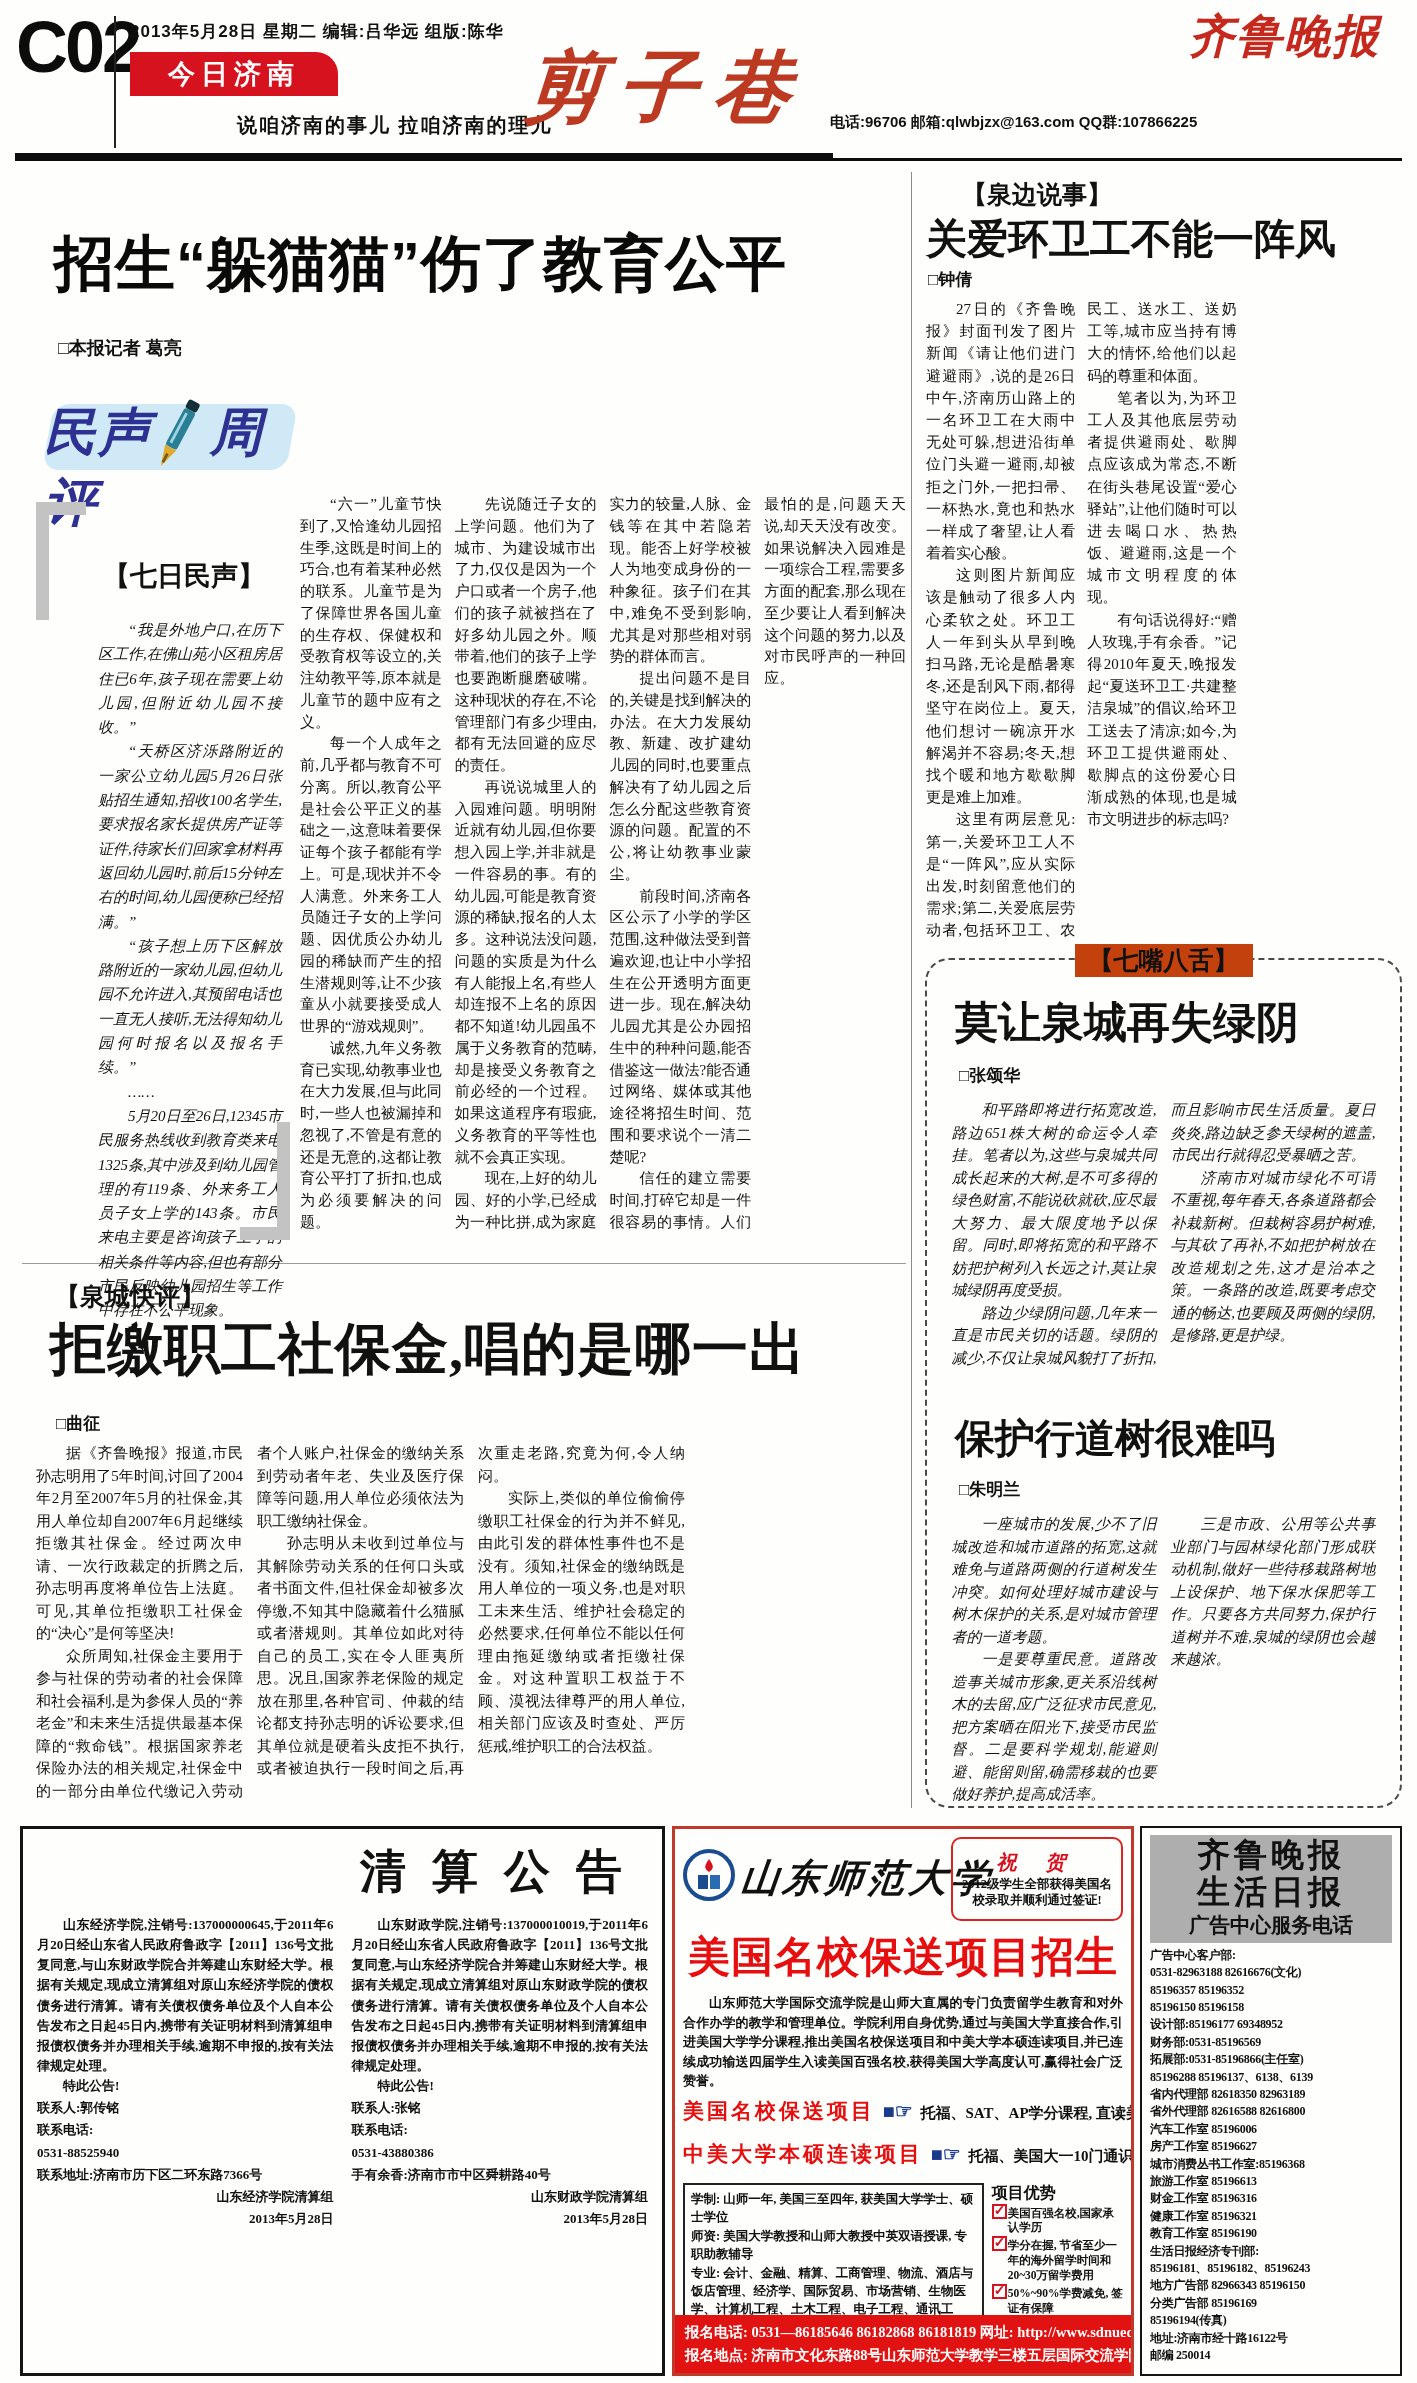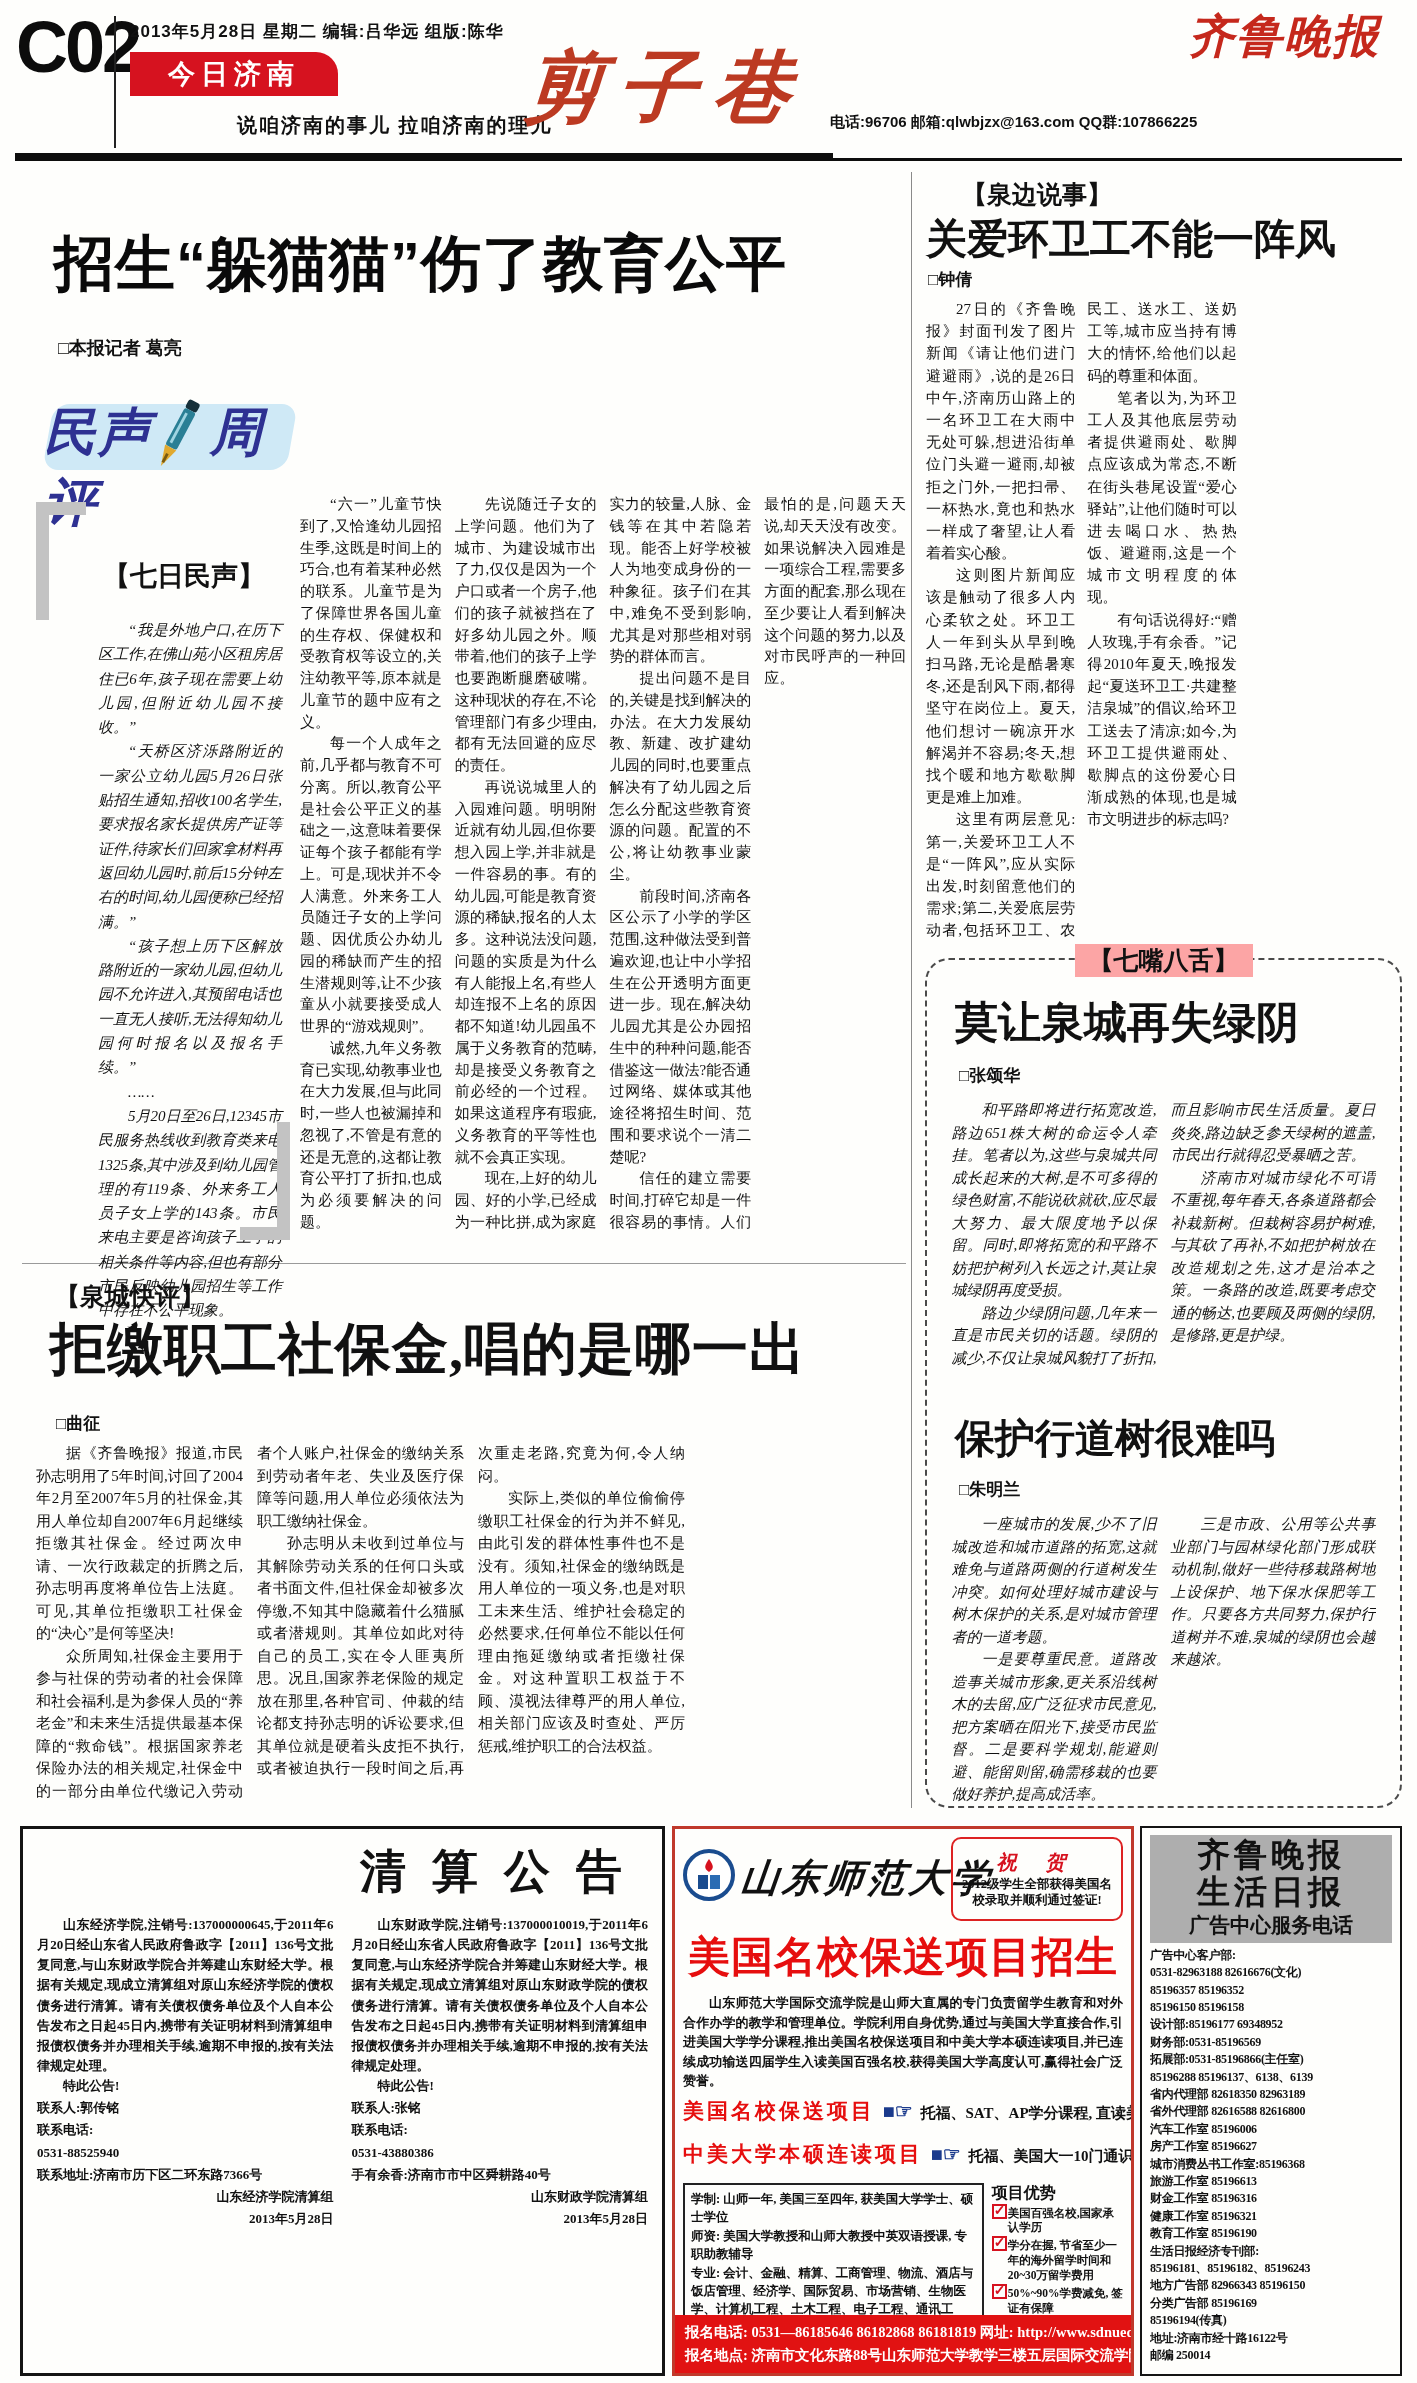--- a/index.html
+++ b/index.html
@@ -48,21 +48,21 @@
   #kp-byline{left:56px;top:1412px;font-size:17px;font-weight:700;}
   #kp-body{left:36px;top:1442px;width:870px;height:364px;column-count:4;column-gap:14px;
            font-size:15px;line-height:1.5;}
   
   #qb-label{left:962px;top:178px;font-size:25px;font-weight:900;}
   #qb-headline{left:926px;top:212px;font-size:41px;font-weight:900;}
   #qb-byline{left:928px;top:268px;font-size:17px;font-weight:700;}
   #qb-body{left:926px;top:298px;width:472px;height:648px;column-count:3;column-gap:12px;
            font-size:15px;line-height:1.48;}
   #qz-box{left:925px;top:958px;width:477px;height:850px;border:2px dashed #4a4a4a;border-radius:24px;}
-  #qz-label{position:absolute;left:50%;top:-16px;transform:translateX(-50%);background:#fca5a5;
+  #qz-label{position:absolute;left:50%;top:-16px;transform:translateX(-50%);background:#c2410c;
             padding:0 14px;font-size:25px;font-weight:900;white-space:nowrap;}
   .qz-h{margin:34px 0 0 28px;font-size:43px;font-weight:900;}
   .qz-h2{margin:24px 0 0 28px;font-size:40px;font-weight:900;}
   .qz-byline{margin:12px 0 0 32px;font-size:17px;font-weight:700;}
   .qz-body{margin:12px auto 0;width:424px;column-count:2;column-gap:14px;
            font-size:15px;font-style:italic;line-height:1.5;}
   #qz-body1{height:288px;}
   #qz-body2{height:300px;}
   
   #ad-liq{left:20px;top:1826px;width:645px;height:550px;border:3px solid #141414;padding:8px 14px;}

